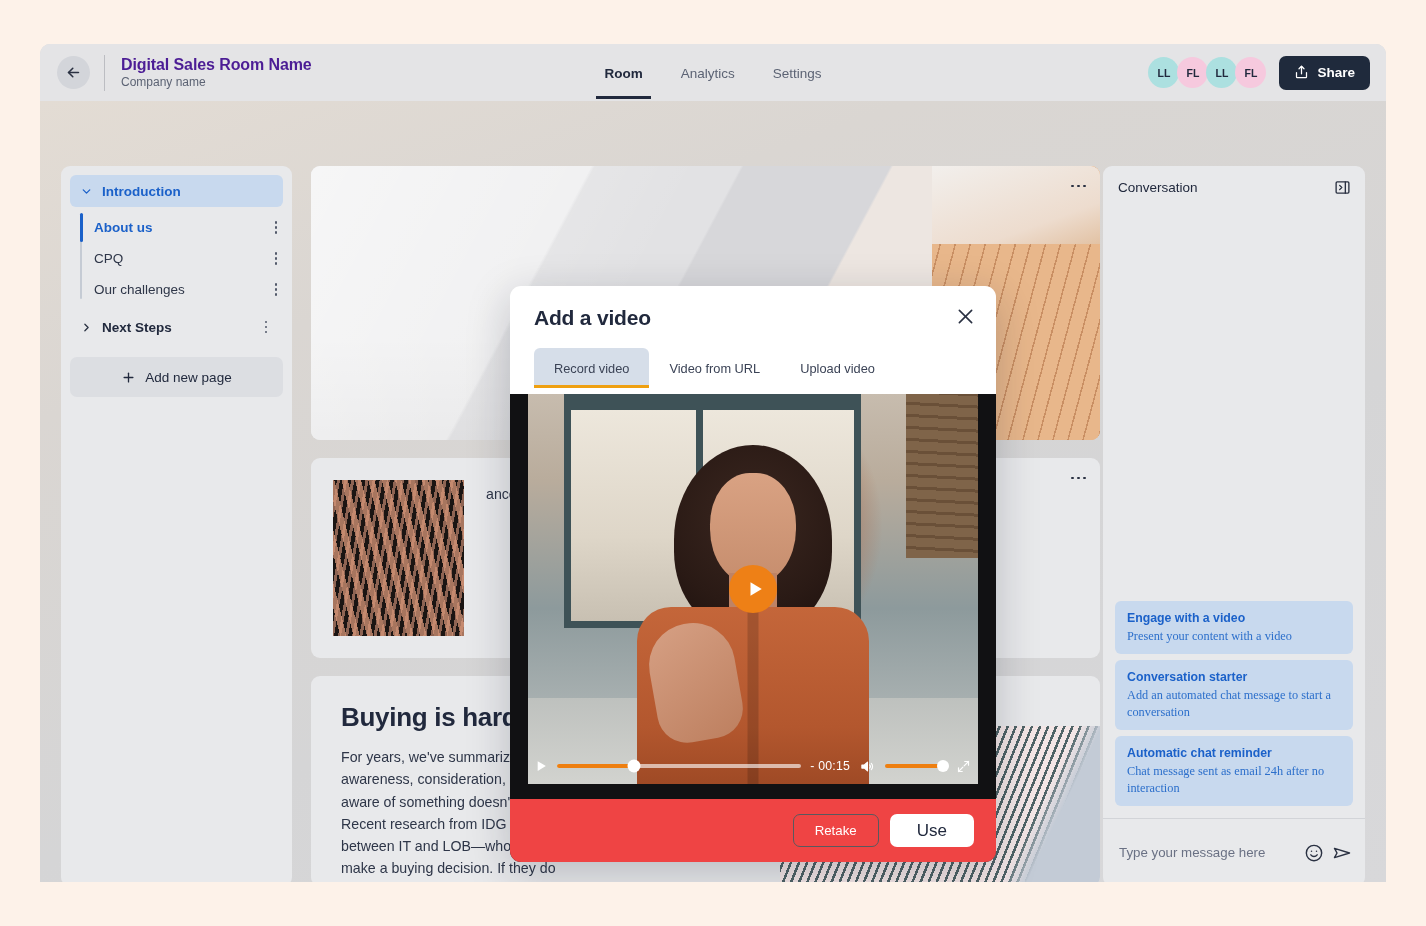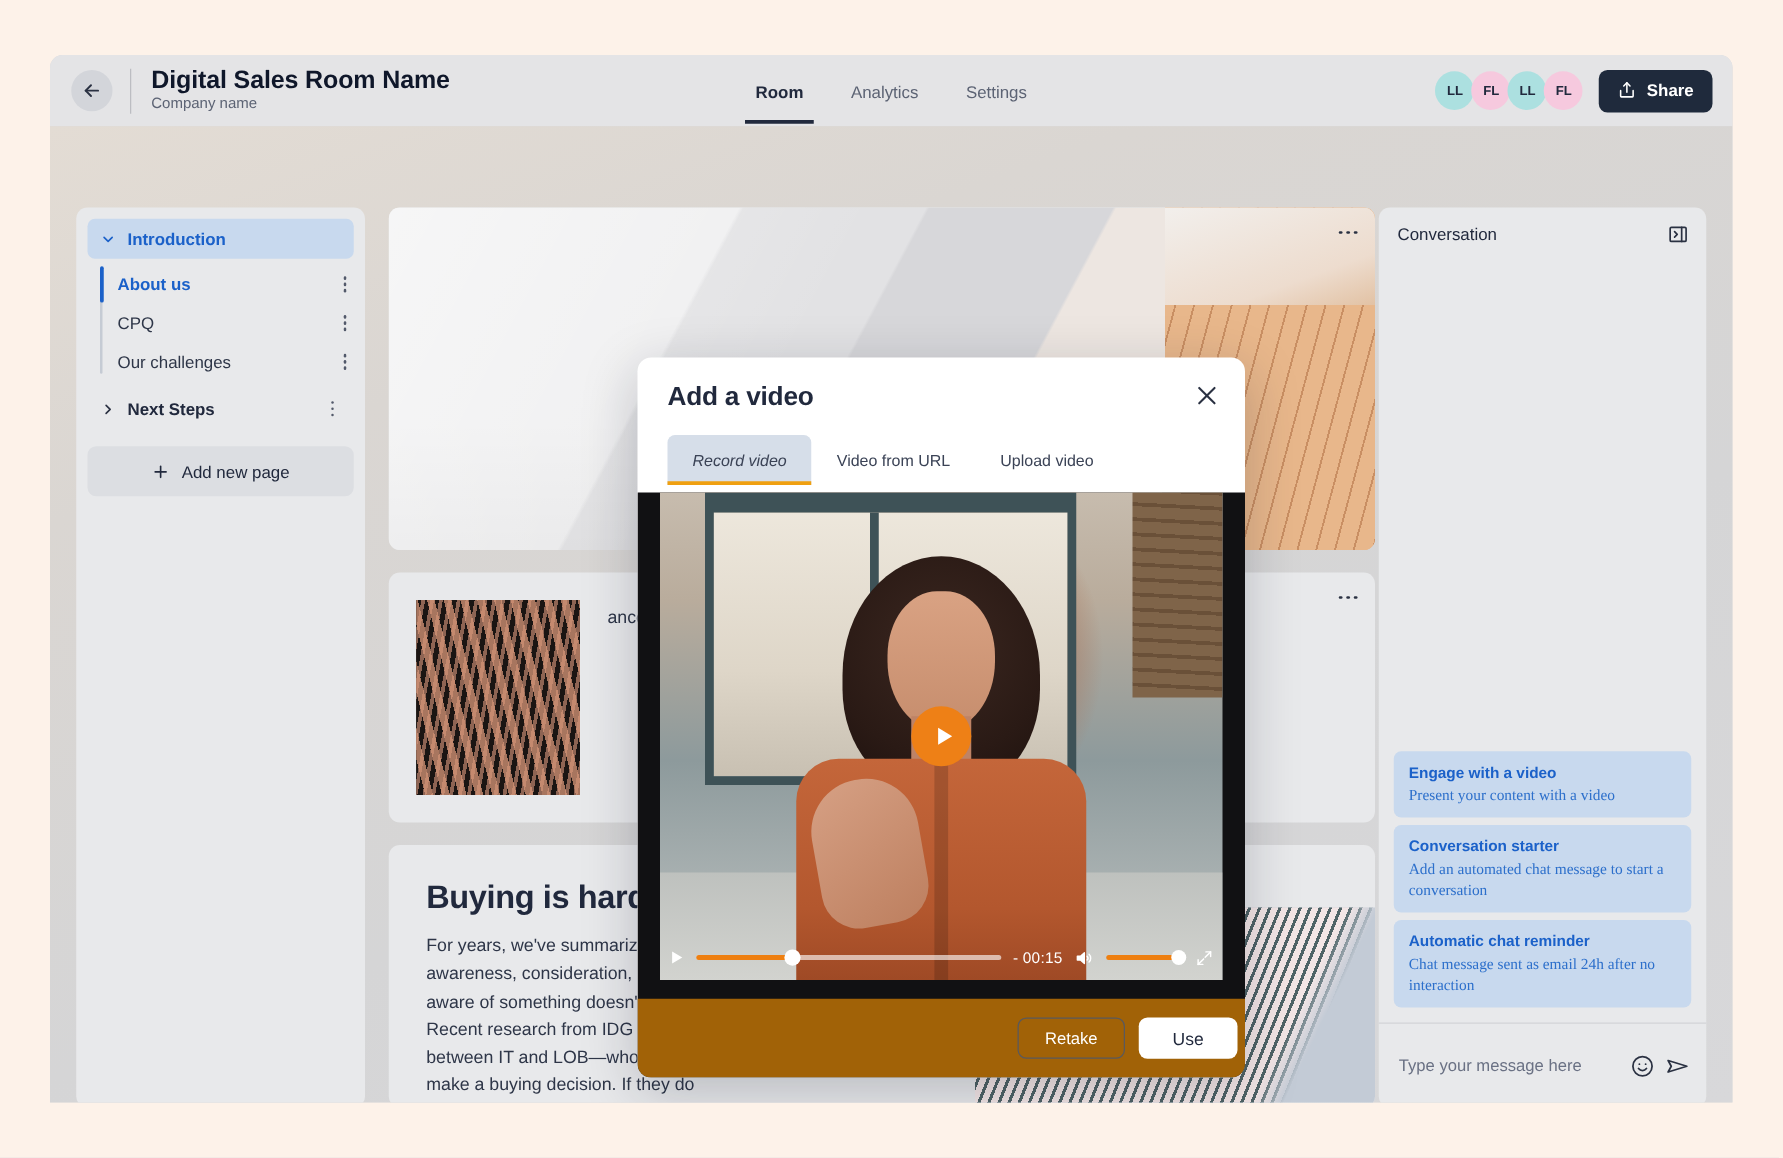--- a/index.html
+++ b/index.html
@@ -34,21 +34,21 @@
     display: flex; align-items: center; justify-content: center;
     cursor: pointer; flex: 0 0 auto;
   }
   .back-btn svg { width: 17px; height: 17px; }
   .title-div {
     width: 1px; height: 36px; background: #BCBDC2;
     margin-left: 14px; margin-right: 16px; flex: 0 0 auto;
   }
   .title-block { flex: 0 0 auto; }
   .room-title {
-    font-size: 20px; font-weight: bold; color: #0f172a;
+    font-size: 16px; font-weight: bold; color: #4c1d95;
     letter-spacing: -0.1px; line-height: 17px;
   }
   .company-name {
     font-size: 12px; color: #5C6374; line-height: 16px; margin-top: 1px;
   }
   .nav-tabs {
     position: absolute; left: 0; top: 0; width: 1346px; height: 57px;
     display: flex; align-items: center; justify-content: center;
     gap: 22px; pointer-events: none;
   }
@@ -260,21 +260,21 @@
   .modal-title { font-size: 21px; font-weight: bold; color: #21293D; letter-spacing: -0.2px; }
   .modal-close {
     position: absolute; right: 20px; top: 20px;
     width: 21px; height: 21px; cursor: pointer;
   }
   .modal-tabs { display: flex; gap: 0; margin-top: 18px; }
   .m-tab {
     font-size: 12.8px; color: #3B4356; padding: 13px 20px 12px;
     cursor: pointer; border-radius: 6px 6px 0 0; position: relative;
   }
-  .m-tab.active { background: #D6DEE9; font-style: italic; }
+  .m-tab.active { background: #D6DEE9; }
   .m-tab.active:after {
     content: ""; position: absolute; left: 0; right: 0; bottom: 0;
     height: 3px; background: #EFA011;
   }
   .video-wrap {
     position: absolute; left: 0; right: 0; top: 108px; bottom: 0;
     background: #111113;
   }
   .video-frame {
     position: absolute; left: 18px; right: 18px; top: 0; height: 390px;
@@ -353,31 +353,31 @@
   .ctrl-full { width: 15px; height: 15px; cursor: pointer; flex: 0 0 auto; }
   .playbtn {
     position: absolute; left: 50%; top: 50%; transform: translate(-50%,-50%);
     width: 48px; height: 48px; border-radius: 50%; background: #EE8016;
     display: flex; align-items: center; justify-content: center; cursor: pointer;
   }
   .playbtn svg { width: 18px; height: 18px; margin-left: 3px; }
   .modal-actions {
     position: absolute; left: 0; right: 0; bottom: 0; height: 63px;
     display: flex; align-items: center; justify-content: flex-end; gap: 11px;
-    padding-right: 6px; background: #a16207;
+    padding-right: 22px; background: #ef4444;
   }
   .btn-retake {
     background: transparent; color: #fff; border: 1px solid #59595E;
     border-radius: 7px; height: 33px; padding: 0 21px;
     font-size: 13.3px; font-family: "Liberation Sans", sans-serif; cursor: pointer;
   }
   .btn-use {
     background: #fff; color: #21293D; border: none;
     border-radius: 7px; height: 33px; padding: 0 27px;
-    font-size: 14px; font-family: "Liberation Sans", sans-serif; cursor: pointer;
+    font-size: 17px; font-family: "Liberation Sans", sans-serif; cursor: pointer;
   }
 </style>
 </head>
 <body>
 
 <div class="app-window">
 
   <div class="topbar">
     <div class="back-btn">
       <svg viewBox="0 0 24 24" fill="none" stroke="#2A3142" stroke-width="2.2" stroke-linecap="round" stroke-linejoin="round">

